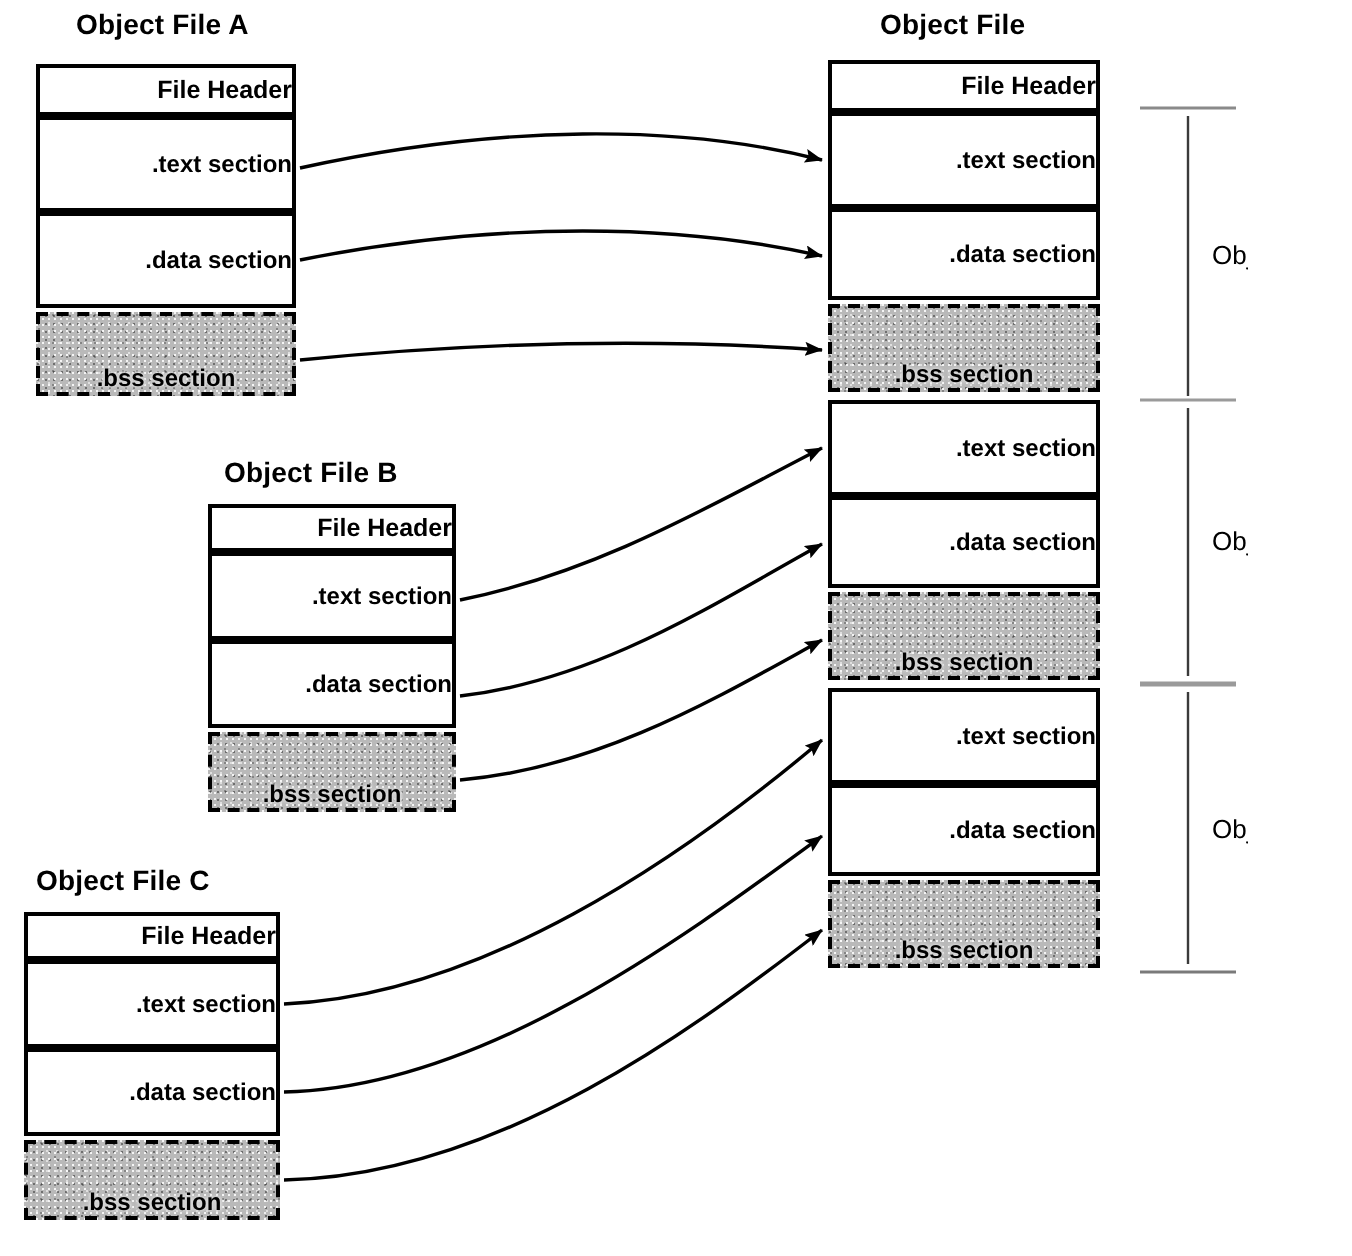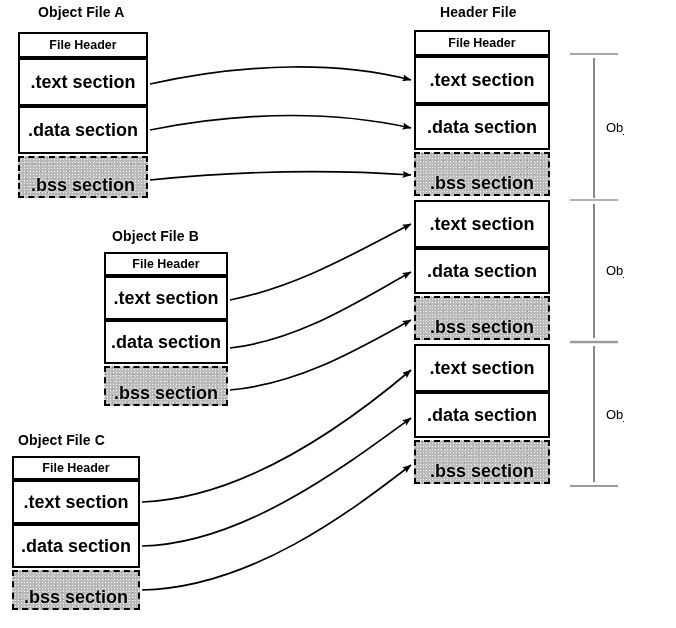--- a/index.html
+++ b/index.html
@@ -39,30 +39,31 @@
   
   .sect {
     position: absolute;
     box-sizing: border-box;
     display: flex;
     align-items: center;
     justify-content: center;
     background: #ffffff;
     border: 2px solid #000000;
     color: #000000;
-    font-size: 18px;
+    font-size: 12px;
     font-weight: bold;
     white-space: nowrap;
   }
   .sect.header {
     font-size: 12.5px;
     border-width: 2px;
   }
   .sect.solid {
     border-width: 2px;
+    justify-content: flex-end;
   }
   
   .sect.bss {
     border: 2px dashed #000000;
     background-color: #b9b9b9;
     background-image:
       radial-gradient(rgba(255,255,255,0.85) 0.6px, transparent 0.7px),
       radial-gradient(rgba(0,0,0,0.40) 0.6px, transparent 0.7px),
       radial-gradient(rgba(255,255,255,0.55) 0.5px, transparent 0.6px),
       radial-gradient(rgba(0,0,0,0.28) 0.5px, transparent 0.6px);
@@ -148,21 +149,21 @@
       <span class="sect-label">.text section</span>
     </div>
     <div class="sect solid" style="left:12px; top:524px; width:128px; height:44px;">
       <span class="sect-label">.data section</span>
     </div>
     <div class="sect bss" style="left:12px; top:570px; width:128px; height:40px;">
       <span class="sect-label">.bss section</span>
     </div>
   </div>
 
-  <div class="panel-title" style="left:440px; top:4px;">Header File</div>
+  <div class="panel-title" style="left:440px; top:4px;">Object File</div>
 
   <div class="filebox">
 
     <div class="sect header solid" style="left:414px; top:30px; width:136px; height:26px;">
       <span class="sect-label">File Header</span>
     </div>
 
     <div class="sect solid" style="left:414px; top:56px; width:136px; height:48px;">
       <span class="sect-label">.text section</span>
     </div>

